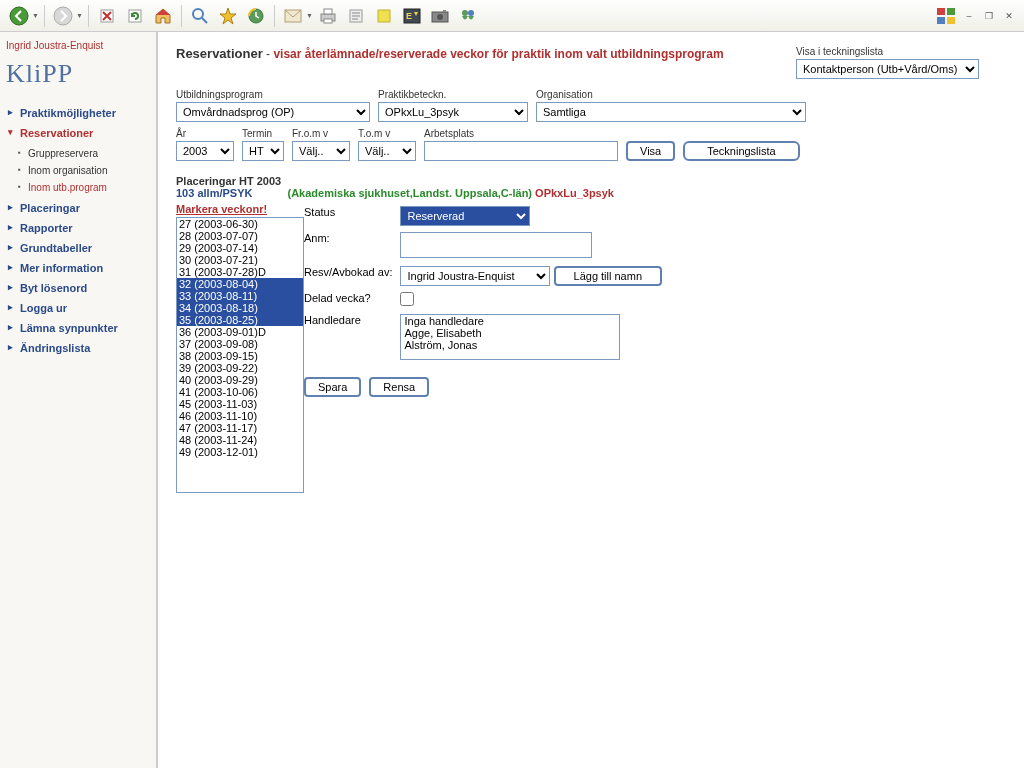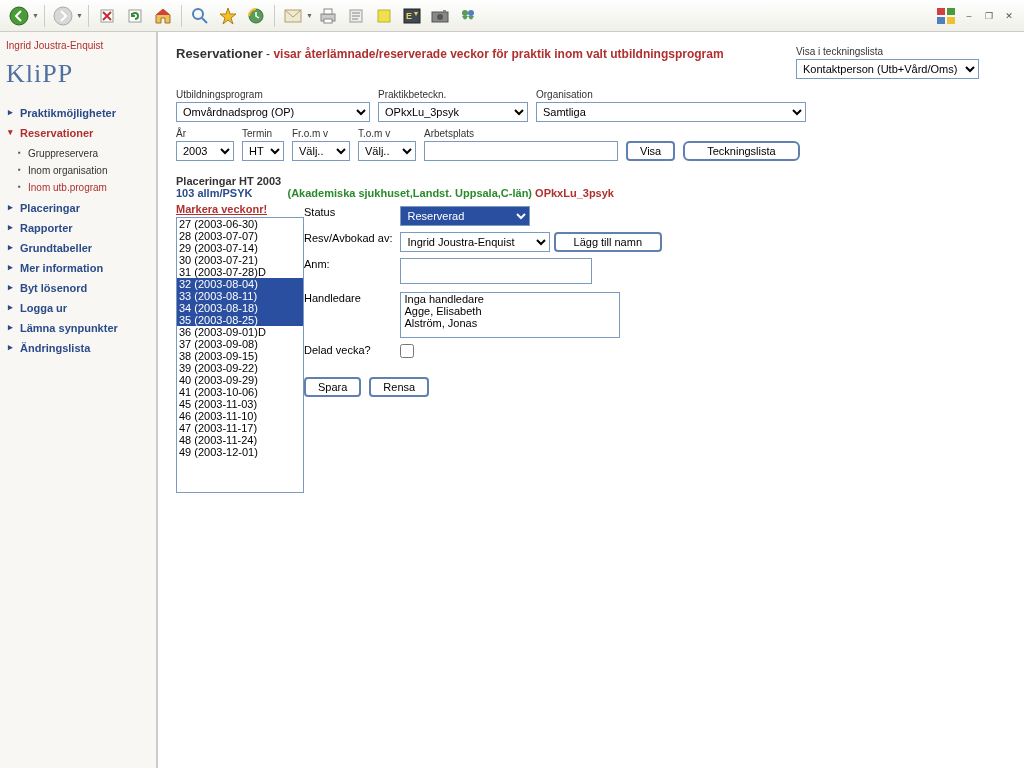--- a/index.html
+++ b/index.html
@@ -305,42 +305,42 @@
           </div>
       </div>
       <div class="form-col">
         <table>
           <tbody>
               <tr>
                 <td class="l">Status</td>
             <td><select class="status-sel"><option>Reserverad</option></select></td>
               </tr>
           <tr>
+                <td class="l">Anm:</td>
+            <td><textarea class="txt-anm" style=""></textarea></td>
+              </tr>
+          <tr>
                 <td class="l">Resv/Avbokad av:</td>
             <td><select class="sel-resv"><option>Ingrid Joustra-Enquist</option></select>
               <button class="btn btn-add">Lägg till namn</button></td>
               </tr>
           <tr>
-                <td class="l">Anm:</td>
-            <td><textarea class="txt-anm" style=""></textarea></td>
+                <td class="l">Delad vecka?</td>
+            <td><input type="checkbox" class="chk" style=""></td>
               </tr>
           <tr>
                 <td class="l">Handledare</td>
             <td>
                   <div class="handl" id="handl">
                     <div>Inga handledare</div>
                     <div>Agge, Elisabeth</div>
                     <div>Alström, Jonas</div>
                   </div>
                 </td>
               </tr>
-          <tr>
-                <td class="l">Delad vecka?</td>
-            <td><input type="checkbox" class="chk" style=""></td>
-              </tr>
         </tbody>
           </table>
         <div class="btn-row">
           <button class="btn">Spara</button>
           <button class="btn">Rensa</button>
         </div>
       </div>
     </div>
   </div>
 </div>

